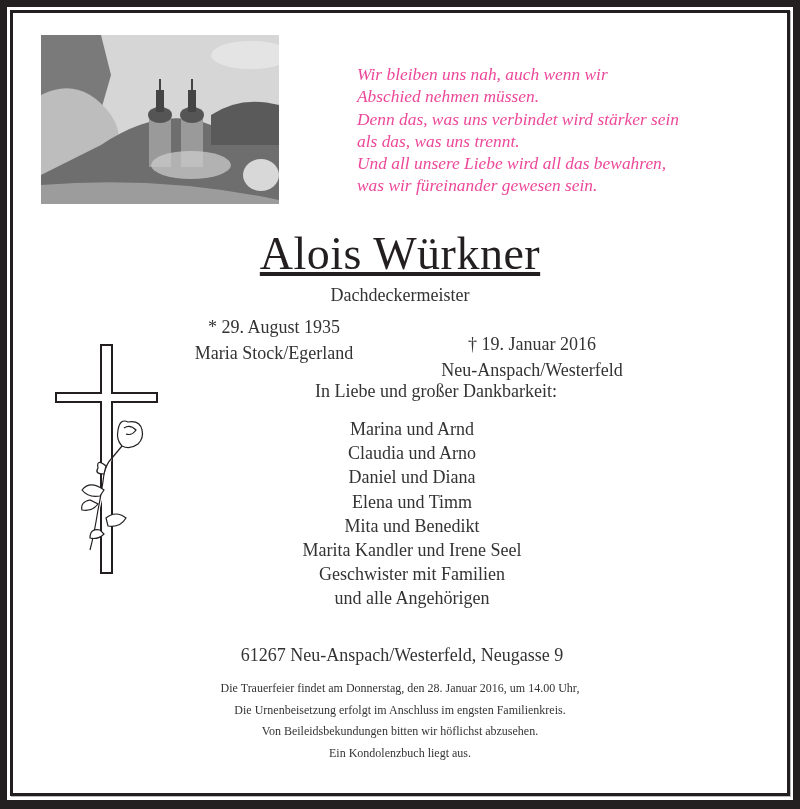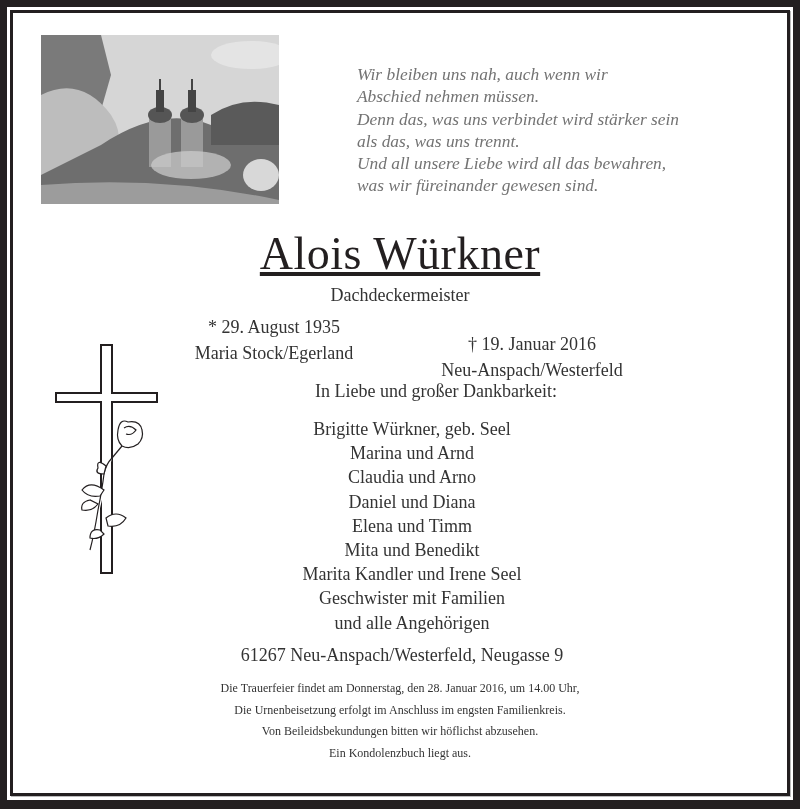--- a/index.html
+++ b/index.html
@@ -6,21 +6,21 @@
   body { width:800px; height:809px; position:relative; overflow:hidden;
          font-family:"Liberation Serif","DejaVu Serif",serif; color:#222; }
   .frame-outer { position:absolute; left:0; top:0; width:800px; height:809px;
                  box-sizing:border-box; border:7px solid #231f20; border-bottom-width:9px; }
   .frame-inner { position:absolute; left:10px; top:10px; right:10px; bottom:13px;
                  border:3px solid #231f20; box-shadow: 1px 1px 0 #bbb; }
   .photo { position:absolute; left:41px; top:35px; width:238px; height:169px; overflow:hidden;
            background:linear-gradient(#dcdcdc 0%, #cfcfcf 45%, #8a8a8a 60%, #6a6a6a 80%, #9a9a9a 100%); }
   .photo svg { display:block; }
   .poem { position:absolute; left:357px; top:63px; font-style:italic; font-size:17.4px;
-          line-height:22.3px; color:#737373; }
+          line-height:22.3px; color:#ec4899; }
   .poem div { white-space:nowrap; }
   .name { position:absolute; left:0; right:0; top:228px; text-align:center; font-size:46px;
           line-height:52px; color:#231f20; letter-spacing:0.5px;text-decoration:underline; }
   .profession { position:absolute; left:0; right:0; top:285px; text-align:center; font-size:18px; color:#333; }
   .col { position:absolute; text-align:center; font-size:18px; line-height:26px; color:#333; }
   .col.birth { left:168px; width:212px; top:314px; }
   .col.death { left:412px; width:240px; top:314px;margin-top:17px; }
   .col div { white-space:nowrap; }
   .thanks { position:absolute; left:0; right:0; top:381px; text-align:center; font-size:18px; color:#333; padding-left:72px; box-sizing:border-box; }
   .family { position:absolute; left:262px; width:300px; top:417px; text-align:center; font-size:18px; line-height:24.2px; color:#333; }
@@ -57,21 +57,21 @@
     <path d="M0 150 Q120 140 238 165 L238 169 L0 169 Z" fill="#9c9c9c"></path>
   </svg>
 </div>
 
 <div class="poem">
   <div>Wir bleiben uns nah, auch wenn wir</div>
   <div>Abschied nehmen müssen.</div>
   <div>Denn das, was uns verbindet wird stärker sein</div>
   <div>als das, was uns trennt.</div>
   <div>Und all unsere Liebe wird all das bewahren,</div>
-  <div>was wir füreinander gewesen sind.</div>
+  <div>was wir füreinander gewesen sein.</div>
 </div>
 
 <div class="name">Alois Würkner</div>
 <div class="profession">Dachdeckermeister</div>
 
 <div class="col birth">
   <div>* 29. August 1935</div>
   <div>Maria Stock/Egerland</div>
 </div>
 <div class="col death">
@@ -92,21 +92,20 @@
       <path d="M40 160 Q30 162 32 170 Q42 172 48 164 Z"></path>
       <path d="M56 178 Q66 170 76 178 Q70 188 58 186 Z"></path>
       <path d="M50 190 Q40 188 40 198 Q48 200 54 194 Z"></path>
     </g>
   </svg>
 </div>
 
 <div class="thanks">In Liebe und großer Dankbarkeit:</div>
 
 <div class="family">
-  <div>Brigitte Würkner, geb. Seel</div>
   <div>Marina und Arnd</div>
   <div>Claudia und Arno</div>
   <div>Daniel und Diana</div>
   <div>Elena und Timm</div>
   <div>Mita und Benedikt</div>
   <div>Marita Kandler und Irene Seel</div>
   <div>Geschwister mit Familien</div>
   <div>und alle Angehörigen</div>
 </div>
 

